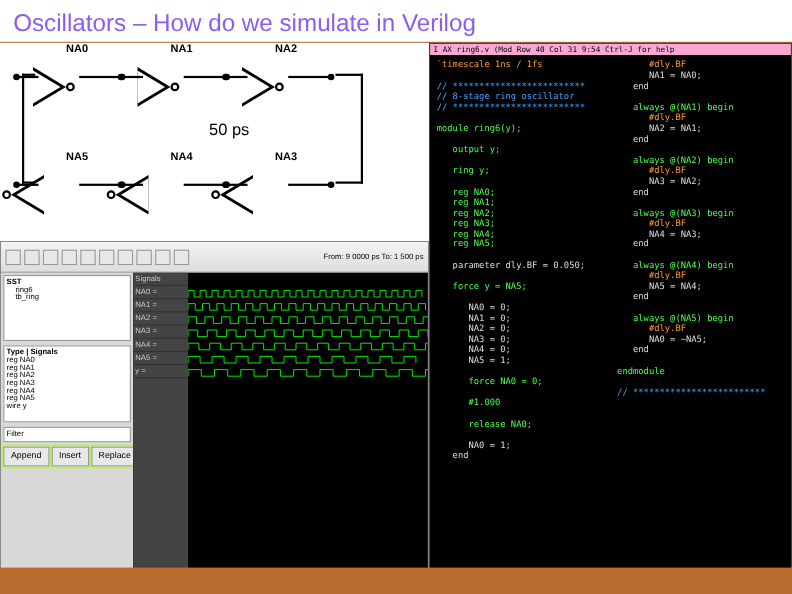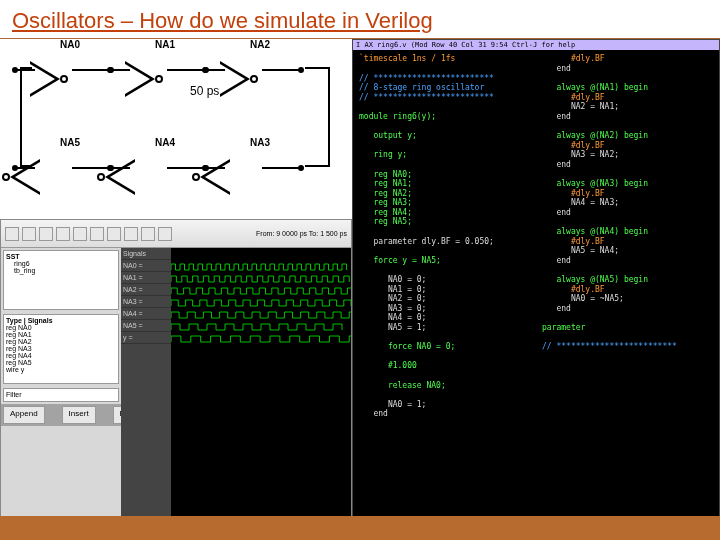--- a/index.html
+++ b/index.html
@@ -1,52 +1,52 @@
 <!DOCTYPE html>
 <html><head>
 <meta charset="utf-8">
 <style>
   * { box-sizing: border-box; margin: 0; padding: 0; }
   body { width: 720px; height: 540px; background: #fff; font-family: Arial, sans-serif; position: relative; overflow: hidden; }
-  .title { font-size: 22px; font-weight: 300; padding: 8px 12px 4px; border-bottom: 1px solid #aa6633; color: #c2410c; text-decoration: underline; }
+  .title { font-size: 22px; font-weight: 300; padding: 8px 12px 4px; border-bottom: 1px solid #aa6633; color: #8b5cf6; }
   .content { display: flex; height: 480px; }
-  .left { width: 352px; display: flex; flex-direction: column; }
+  .left { width: 390px; display: flex; flex-direction: column; }
   .right { flex: 1; background: #000; border: 1px solid #444; font-family: monospace; font-size: 8px; line-height: 1.2; }
   .circuit { height: 180px; position: relative; background: #fff; padding: 10px; }
   .gates-row { position: absolute; display: flex; }
   .row-top { top: 12px; left: 30px; }
   .row-bot { top: 110px; left: 30px; }
   .gate-wrap { position: relative; width: 95px; height: 60px; }
   .gate-label { position: absolute; top: -12px; left: 30px; font-size: 10px; font-weight: bold; }
   .gate { position: absolute; top: 10px; }
   .tri { width: 0; height: 0; border-top: 18px solid transparent; border-bottom: 18px solid transparent; border-left: 30px solid #000; position: absolute; }
   .tri-inner { width: 0; height: 0; border-top: 15px solid transparent; border-bottom: 15px solid transparent; border-left: 25px solid #fff; position: absolute; left: 0; top: 3px; }
   .bubble { width: 8px; height: 8px; border: 2px solid #000; border-radius: 50%; background: #fff; position: absolute; left: 30px; top: 14px; }
   .wire-h { position: absolute; height: 2px; background: #000; }
   .wire-v { position: absolute; width: 2px; background: #000; }
   .dot { position: absolute; width: 6px; height: 6px; background: #000; border-radius: 50%; }
-  .delay-label { position: absolute; top: 45px; left: 190px; font-size: 12px; }
+  .delay-label { position: absolute; top: 71px; left: 190px; font-size: 15px; }
   .wavewin { flex: 1; background: #d8d8d8; border: 1px solid #888; font-size: 7px; display: flex; flex-direction: column; }
   .wave-toolbar { height: 28px; background: linear-gradient(#f4f4f4,#ddd); border-bottom: 1px solid #999; display: flex; align-items: center; padding: 0 4px; gap: 3px; }
   .tbtn { width: 14px; height: 14px; background: #e8e8e8; border: 1px solid #999; }
   .wave-body { flex: 1; display: flex; }
   .wave-left-panel { width: 120px; background: #d8d8d8; display: flex; flex-direction: column; }
   .wave-box { background: #fff; border: 1px solid #999; margin: 2px; padding: 2px; font-size: 7px; }
   .wave-tree { height: 60px; }
   .wave-view { flex: 1; background: #000; position: relative; overflow: hidden; }
   .wave-sigcol { width: 50px; background: #444; }
   .wave-sigrow { height: 12px; border-bottom: 1px solid #333; color: #ccc; padding-left: 2px; font-size: 7px; line-height: 12px; }
   .wave-traces { flex: 1; position: relative; }
   .trace { position: absolute; height: 10px; left: 0; right: 0; }
   .trace svg { width: 100%; height: 100%; }
-  .wave-bot-btns { height: 22px; display: flex; gap: 17px; padding: 2px; background: #a3a3a3; }
+  .wave-bot-btns { height: 22px; display: flex; gap: 2px; padding: 2px; background: #bef264; }
   .bbtn { padding: 2px 6px; background: #e8e8e8; border: 1px solid #999; font-size: 8px; }
   .editor { display: flex; height: 100%; }
   .ed-col { flex: 1; padding: 4px 6px; }
-  .ed-status { background: #c4b5fd; color: #000; padding: 1px 3px; font-size: 7px; }
+  .ed-status { background: #f9a8d4; color: #000; padding: 1px 3px; font-size: 7px; }
   .kw-blue { color: #4aa3ff; }
   .kw-green { color: #4dff4d; }
   .kw-orange { color: #ff9933; }
   .kw-white { color: #ddd; }
   .ed-line { white-space: pre; }
   .footer { position: absolute; bottom: 0; left: 0; right: 0; height: 24px; background: #b86b2e; }
 </style>
 </head>
 <body>
 
@@ -264,20 +264,21 @@
           <div class="ed-line kw-white">&nbsp;</div>
           <div class="ed-line kw-green">      #1.000</div>
           <div class="ed-line kw-white">&nbsp;</div>
           <div class="ed-line kw-green">      release NA0;</div>
           <div class="ed-line kw-white">&nbsp;</div>
           <div class="ed-line kw-white">      NA0 = 1;</div>
           <div class="ed-line kw-white">   end</div>
         </div>
       <div class="ed-col" id="ed-right">
           <div class="ed-line kw-orange">      #dly.BF</div>
+          <div class="ed-line kw-white">      NA1 = NA0;</div>
           <div class="ed-line kw-white">   end</div>
           <div class="ed-line ">&nbsp;</div>
           <div class="ed-line kw-green">   always @(NA1) begin</div>
           <div class="ed-line kw-orange">      #dly.BF</div>
           <div class="ed-line kw-white">      NA2 = NA1;</div>
           <div class="ed-line kw-white">   end</div>
           <div class="ed-line ">&nbsp;</div>
           <div class="ed-line kw-green">   always @(NA2) begin</div>
           <div class="ed-line kw-orange">      #dly.BF</div>
           <div class="ed-line kw-white">      NA3 = NA2;</div>
@@ -291,21 +292,21 @@
           <div class="ed-line kw-green">   always @(NA4) begin</div>
           <div class="ed-line kw-orange">      #dly.BF</div>
           <div class="ed-line kw-white">      NA5 = NA4;</div>
           <div class="ed-line kw-white">   end</div>
           <div class="ed-line ">&nbsp;</div>
           <div class="ed-line kw-green">   always @(NA5) begin</div>
           <div class="ed-line kw-orange">      #dly.BF</div>
           <div class="ed-line kw-white">      NA0 = ~NA5;</div>
           <div class="ed-line kw-white">   end</div>
           <div class="ed-line ">&nbsp;</div>
-          <div class="ed-line kw-green">parameter</div>
+          <div class="ed-line kw-green">endmodule</div>
           <div class="ed-line ">&nbsp;</div>
           <div class="ed-line kw-blue">// *************************</div>
         </div>
     </div>
   </div>
 </div>
 
 <div class="footer"></div>
 
 </body></html>

